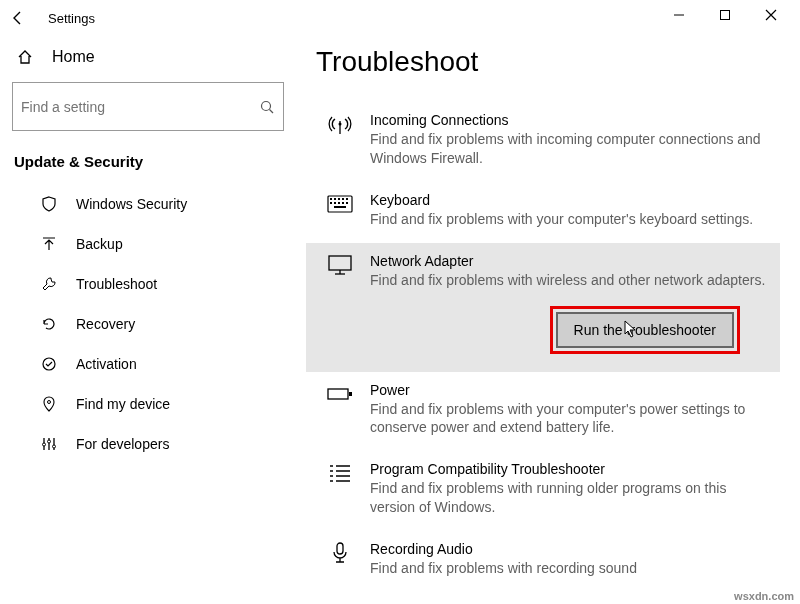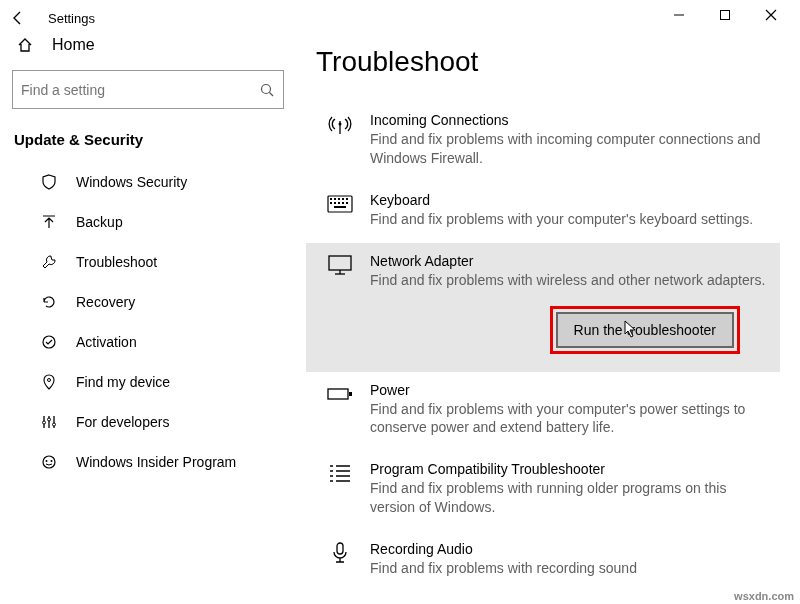--- a/index.html
+++ b/index.html
@@ -2,24 +2,24 @@
 <html><head>
 <meta charset="utf-8">
 <style>
 * { box-sizing: border-box; margin: 0; padding: 0; font-family: "Segoe UI", Arial, sans-serif; }
 body { width: 800px; height: 604px; background: #fff; color: #000; overflow: hidden; position: relative; }
 .titlebar { height: 36px; display: flex; align-items: center; padding: 6px 8px; }
 .titlebar .back { width: 20px; height: 20px; display: flex; align-items: center; justify-content: center; margin-right: 20px; }
 .titlebar .title { font-size: 13px; }
 .winbtns { position: absolute; right: 6px; top: 0; display: flex; }
 .winbtns div { width: 46px; height: 30px; display: flex; align-items: center; justify-content: center; }
-.sidebar { position: absolute; left: 0; top: 24px; width: 296px; height: 568px; padding-top: 4px; }
+.sidebar { position: absolute; left: 0; top: 36px; width: 296px; height: 568px; padding-top: 4px; }
 .home { display: flex; align-items: center; padding: 8px 16px; cursor: pointer; }
 .home .icon { width: 18px; height: 18px; margin-right: 18px; display:flex; align-items:center; justify-content:center; }
-.searchbox { margin: 8px 12px 14px 12px; height: 39px; border: 1px solid #999; display: flex; align-items: center; padding: 0 8px; }
+.searchbox { margin: 8px 12px 14px 12px; height: 49px; border: 1px solid #999; display: flex; align-items: center; padding: 0 8px; }
 .searchbox input { border: none; outline: none; flex: 1; font-size: 14px; background: transparent; }
 .section-header { font-weight: 600; font-size: 15px; padding: 8px 14px 14px 14px; }
 .navitem { display: flex; align-items: center; padding: 11px 16px; cursor: pointer; font-size: 14px; margin-left: 24px; }
 .navitem .icon { width: 18px; height: 18px; margin-right: 18px; display:flex; align-items:center; justify-content:center; }
 .main { position: absolute; left: 296px; top: 36px; width: 504px; height: 568px; padding: 10px 20px 0 20px; overflow: hidden; }
 .page-title { font-size: 28px; font-weight: 350; margin-bottom: 24px; }
 .ts-item { display: flex; padding: 10px 6px 14px 10px; }
 .ts-item .ts-icon { width: 28px; height: 24px; margin-right: 16px; display:flex; align-items:center; justify-content:center; flex-shrink:0; }
 .ts-item .ts-text { flex: 1; }
 .ts-item .ts-label { font-size: 14px; color: #000; margin-bottom: 2px; }
@@ -135,31 +135,20 @@
     <span class="icon">
         <svg width="16" height="16" viewBox="0 0 16 16">
           <path d="M3 2 V7 M3 10 V14 M8 2 V4 M8 7 V14 M13 2 V9 M13 12 V14" stroke="#000" stroke-width="1.3"></path>
           <circle cx="3" cy="8.5" r="1.5" stroke="#000" fill="none"></circle>
           <circle cx="8" cy="5.5" r="1.5" stroke="#000" fill="none"></circle>
           <circle cx="13" cy="10.5" r="1.5" stroke="#000" fill="none"></circle>
         </svg>
       </span>
     <span>For developers</span>
   </div>
-  <div class="navitem">
-    <span class="icon">
-        <svg width="16" height="16" viewBox="0 0 16 16">
-          <circle cx="8" cy="8" r="6" stroke="#000" stroke-width="1.2" fill="none"></circle>
-          <circle cx="5.5" cy="7" r="1" fill="#000"></circle>
-          <circle cx="10.5" cy="7" r="1" fill="#000"></circle>
-          <path d="M5 10 Q8 12 11 10" stroke="#000" stroke-width="1" fill="none"></path>
-        </svg>
-      </span>
-    <span>Windows Insider Program</span>
-  </div>
 </div>
 
 <div class="main">
   <div class="page-title">Troubleshoot</div>
 
   <div class="ts-item">
     <span class="ts-icon">
         <svg width="24" height="22" viewBox="0 0 24 22">
           <path d="M4 4 A10 10 0 0 0 4 18 M7 6 A6 6 0 0 0 7 16 M20 4 A10 10 0 0 1 20 18 M17 6 A6 6 0 0 1 17 16 M12 8 V21" stroke="#000" stroke-width="1.3" fill="none"></path>
           <circle cx="12" cy="11" r="1.5" fill="#000"></circle>

